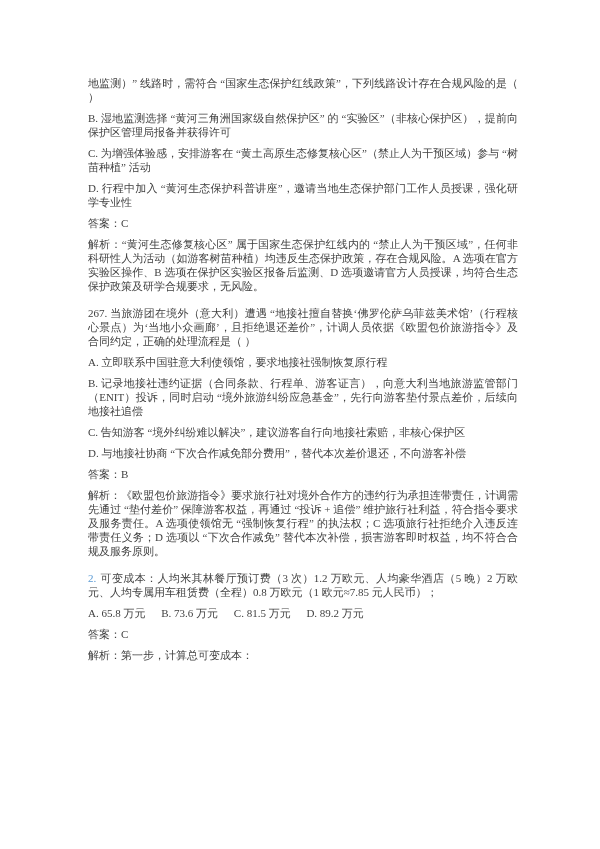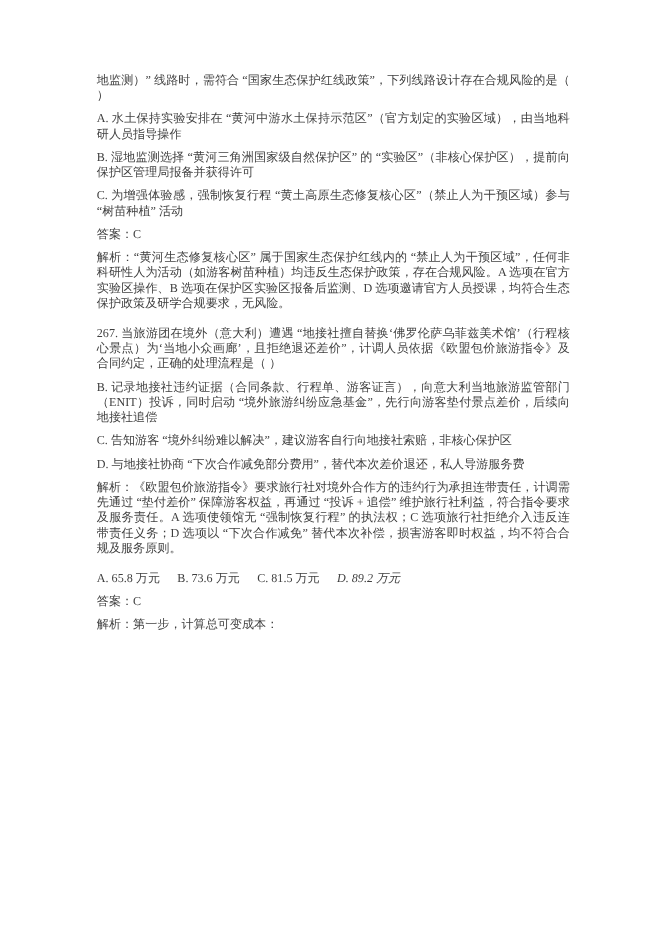--- a/index.html
+++ b/index.html
@@ -7,57 +7,60 @@
     position: relative;
     width: 600px;
     height: 849px;
     background: #ffffff;
     overflow: hidden;
     font-family: "Liberation Serif", "DejaVu Serif", serif;
   }
   .content {
     position: absolute;
     left: 88px;
-    top: 66px;
+    top: 76px;
     width: 430px;
     color: #3f3f3f;
     font-size: 11px;
     line-height: 14px;
     text-align: justify;
   }
   .content p { margin: 0 0 7px 0; }
   .q-block { margin-bottom: 13px; }
   .num { color: #5b9bd5; margin-right: 4px; }
   .opt-inline { margin-right: 13px; margin-top: 32px; }
-  .opt-inline:last-child { margin-right: 0; font-style: italic; }
+  .opt-inline:last-child { margin-right: 0; }
 </style>
 </head>
 <body>
 
 <div class="sheet">
   <div class="content">
 
     <section class="q-block">
       <p>地监测）” 线路时，需符合 “国家生态保护红线政策”，下列线路设计存在合规风险的是（  ）</p>
-      <p>A. 水土保持实验安排在 “黄河中游水土保持示范区”（官方划定的实验区域），由当地科研人员指导操作</p>
       <p>B. 湿地监测选择 “黄河三角洲国家级自然保护区” 的 “实验区”（非核心保护区），提前向保护区管理局报备并获得许可</p>
-      <p>C. 为增强体验感，强制恢复行程 “黄土高原生态修复核心区”（禁止人为干预区域）参与 “树苗种植” 活动</p>
+      <p>C. 为增强体验感，安排游客在 “黄土高原生态修复核心区”（禁止人为干预区域）参与 “树苗种植” 活动</p>
+      <p>D. 行程中加入 “黄河生态保护科普讲座”，邀请当地生态保护部门工作人员授课，强化研学专业性</p>
       <p>答案：C</p>
       <p>解析：“黄河生态修复核心区” 属于国家生态保护红线内的 “禁止人为干预区域”，任何非科研性人为活动（如游客树苗种植）均违反生态保护政策，存在合规风险。A 选项在官方实验区操作、B 选项在保护区实验区报备后监测、D 选项邀请官方人员授课，均符合生态保护政策及研学合规要求，无风险。</p>
     </section>
 
     <section class="q-block">
       <p>267. 当旅游团在境外（意大利）遭遇 “地接社擅自替换‘佛罗伦萨乌菲兹美术馆’（行程核心景点）为‘当地小众画廊’，且拒绝退还差价”，计调人员依据《欧盟包价旅游指令》及合同约定，正确的处理流程是（  ）</p>
+      <p>A. 立即联系中国驻意大利使领馆，要求地接社强制恢复原行程</p>
       <p>B. 记录地接社违约证据（合同条款、行程单、游客证言），向意大利当地旅游监管部门（ENIT）投诉，同时启动 “境外旅游纠纷应急基金”，先行向游客垫付景点差价，后续向地接社追偿</p>
       <p>C. 告知游客 “境外纠纷难以解决”，建议游客自行向地接社索赔，非核心保护区</p>
-      <p>D. 与地接社协商 “下次合作减免部分费用”，替代本次差价退还，私人导游服务费</p>
+      <p>D. 与地接社协商 “下次合作减免部分费用”，替代本次差价退还，不向游客补偿</p>
+      <p>答案：B</p>
       <p>解析：《欧盟包价旅游指令》要求旅行社对境外合作方的违约行为承担连带责任，计调需先通过 “垫付差价” 保障游客权益，再通过 “投诉 + 追偿” 维护旅行社利益，符合指令要求及服务责任。A 选项使领馆无 “强制恢复行程” 的执法权；C 选项旅行社拒绝介入违反连带责任义务；D 选项以 “下次合作减免” 替代本次补偿，损害游客即时权益，均不符合合规及服务原则。</p>
     </section>
 
     <section class="q-block">
+      <p><span class="num">2.</span><span>可变成本：人均米其林餐厅预订费（3 次）1.2 万欧元、人均豪华酒店（5 晚）2 万欧元、人均专属用车租赁费（全程）0.8 万欧元（1 欧元≈7.85 元人民币）；</span></p>
       <p>
         <span class="opt-inline">A. 65.8 万元</span>
         <span class="opt-inline">B. 73.6 万元</span>
         <span class="opt-inline">C. 81.5 万元</span>
         <span class="opt-inline">D. 89.2 万元</span>
       </p>
       <p>答案：C</p>
       <p>解析：第一步，计算总可变成本：</p>
     </section>
 

